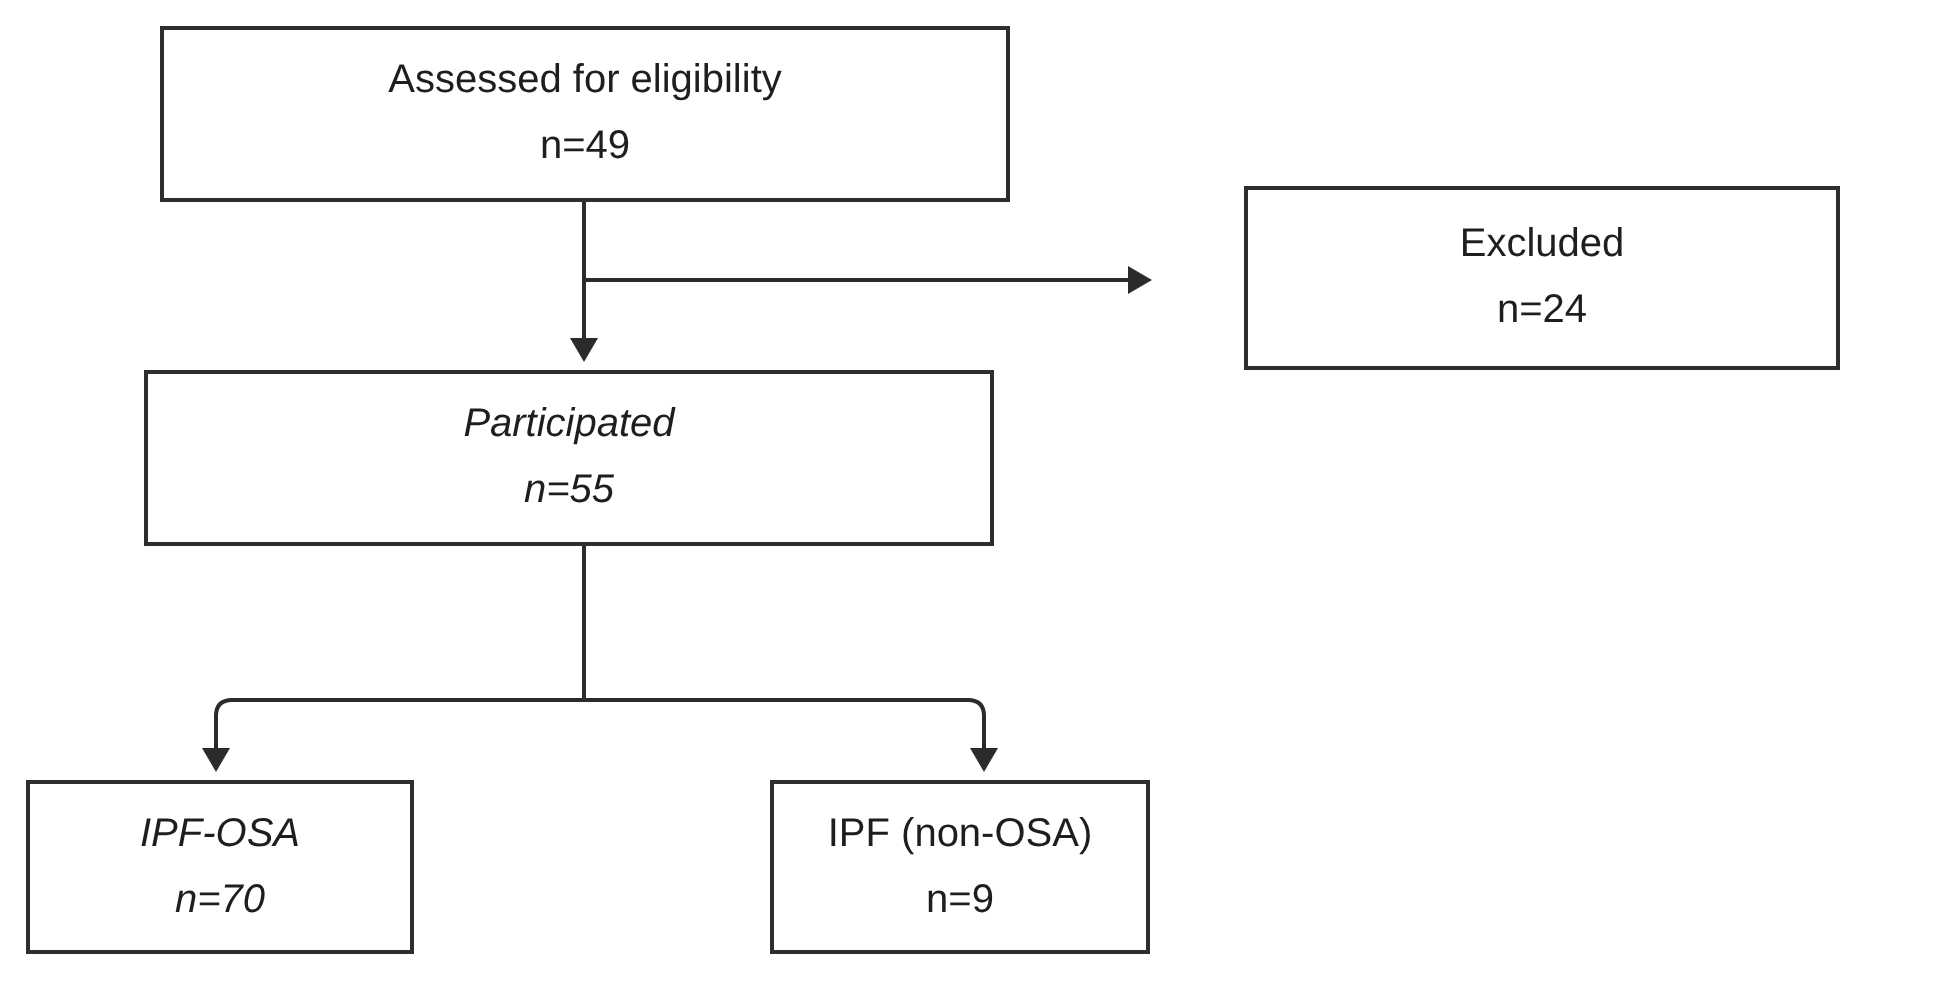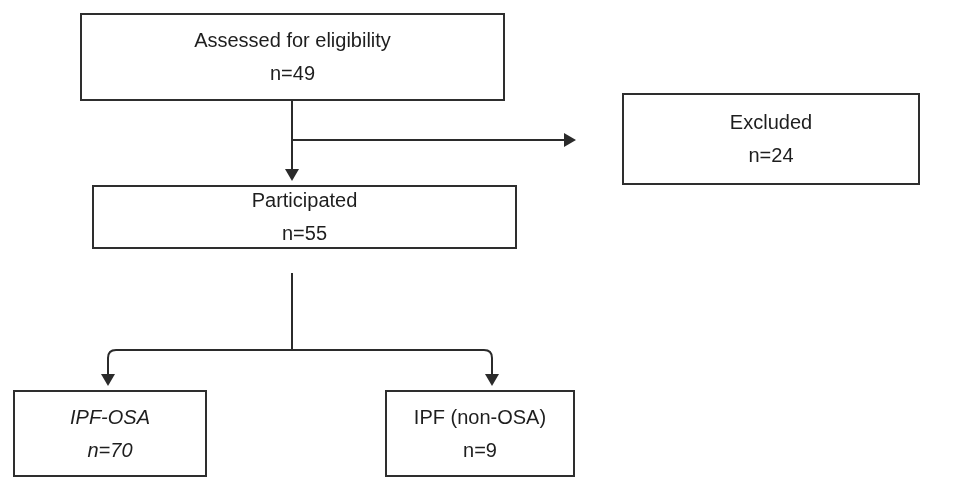--- a/index.html
+++ b/index.html
@@ -38,21 +38,21 @@
     justify-content: center;
     text-align: center;
     color: #1e1e1e;
     font-size: 20px;
     line-height: 33px;
     white-space: nowrap;
   }
   
   .node.assessed     { left: 80px;  top: 13px;  width: 425px; height: 88px; }
   .node.excluded     { left: 582px; top: 93px;  width: 298px; height: 92px; margin-left: 40px; }
-  .node.participated { left: 92px;  top: 185px; width: 425px; height: 64px; }
+  .node.participated { left: 72px;  top: 185px; width: 425px; height: 88px; font-style: italic; }
   .node.ipf-osa      { left: 13px;  top: 390px; width: 194px; height: 87px; font-style: italic; }
   .node.ipf-non-osa  { left: 385px; top: 390px; width: 190px; height: 87px; }
 </style>
 </head>
 <body>
 
 <div class="canvas">
 
   <svg class="connectors" viewBox="0 0 969 493" xmlns="http://www.w3.org/2000/svg" aria-hidden="true">
     <defs>

